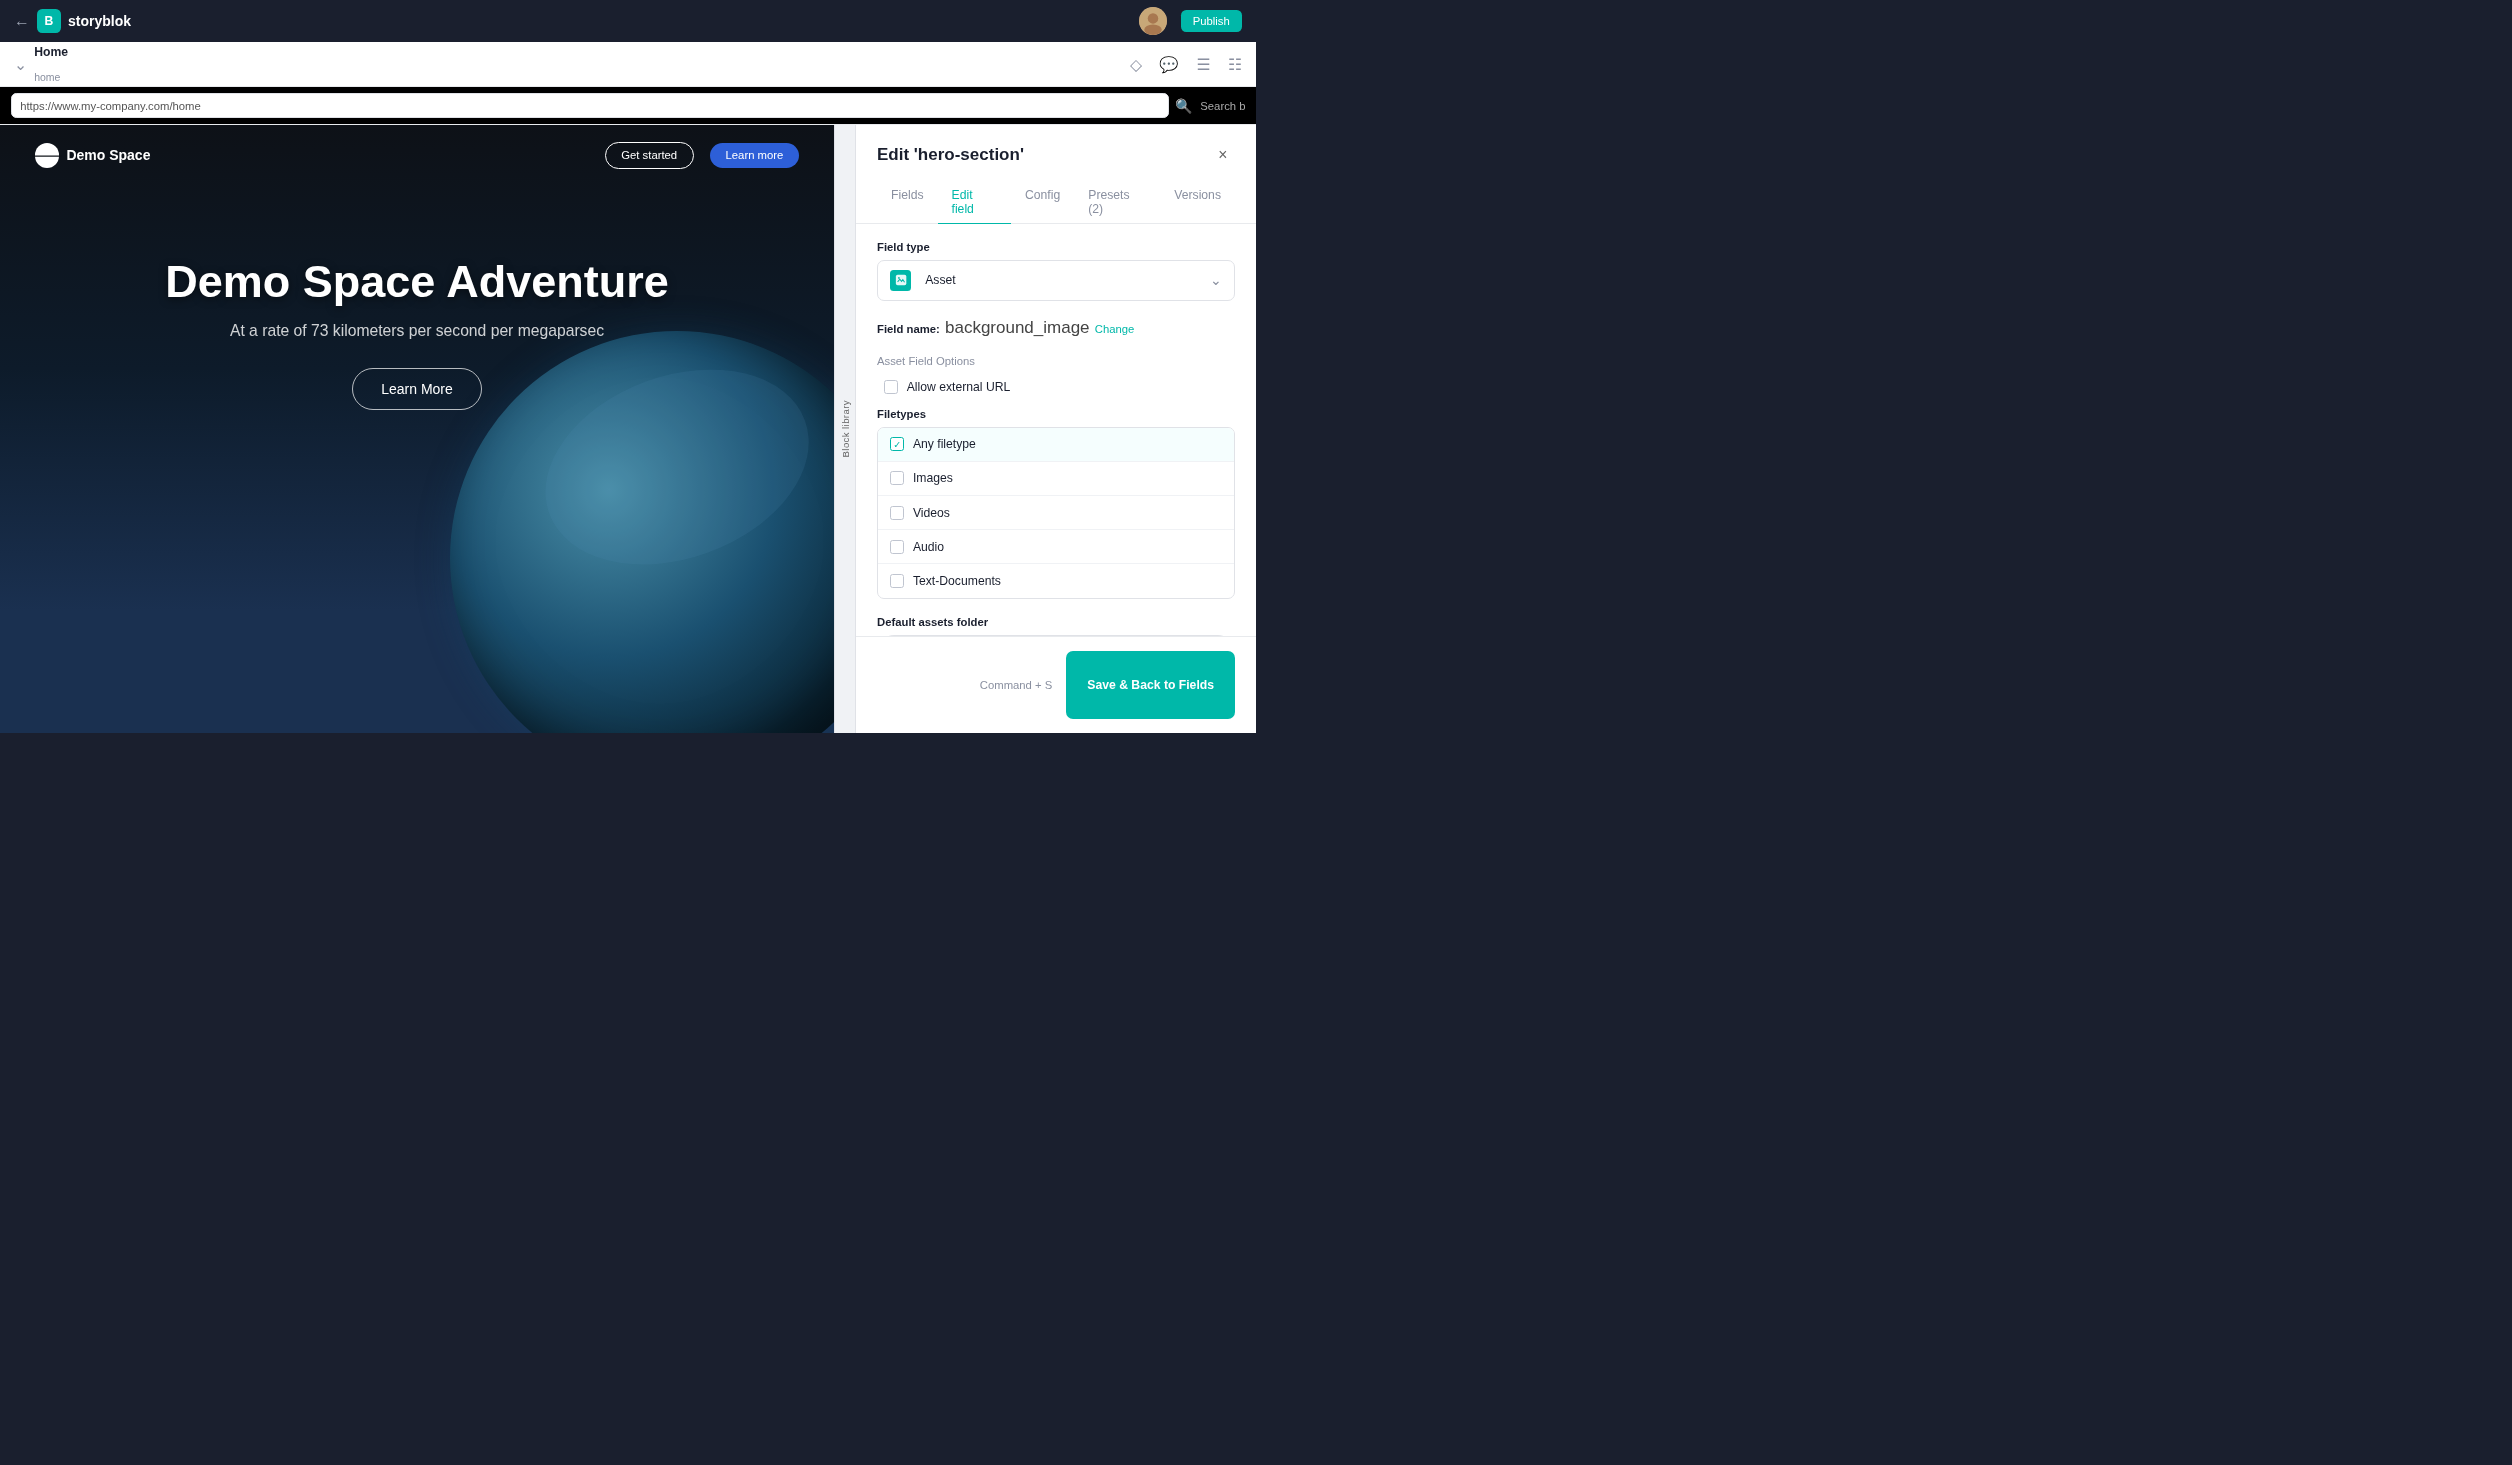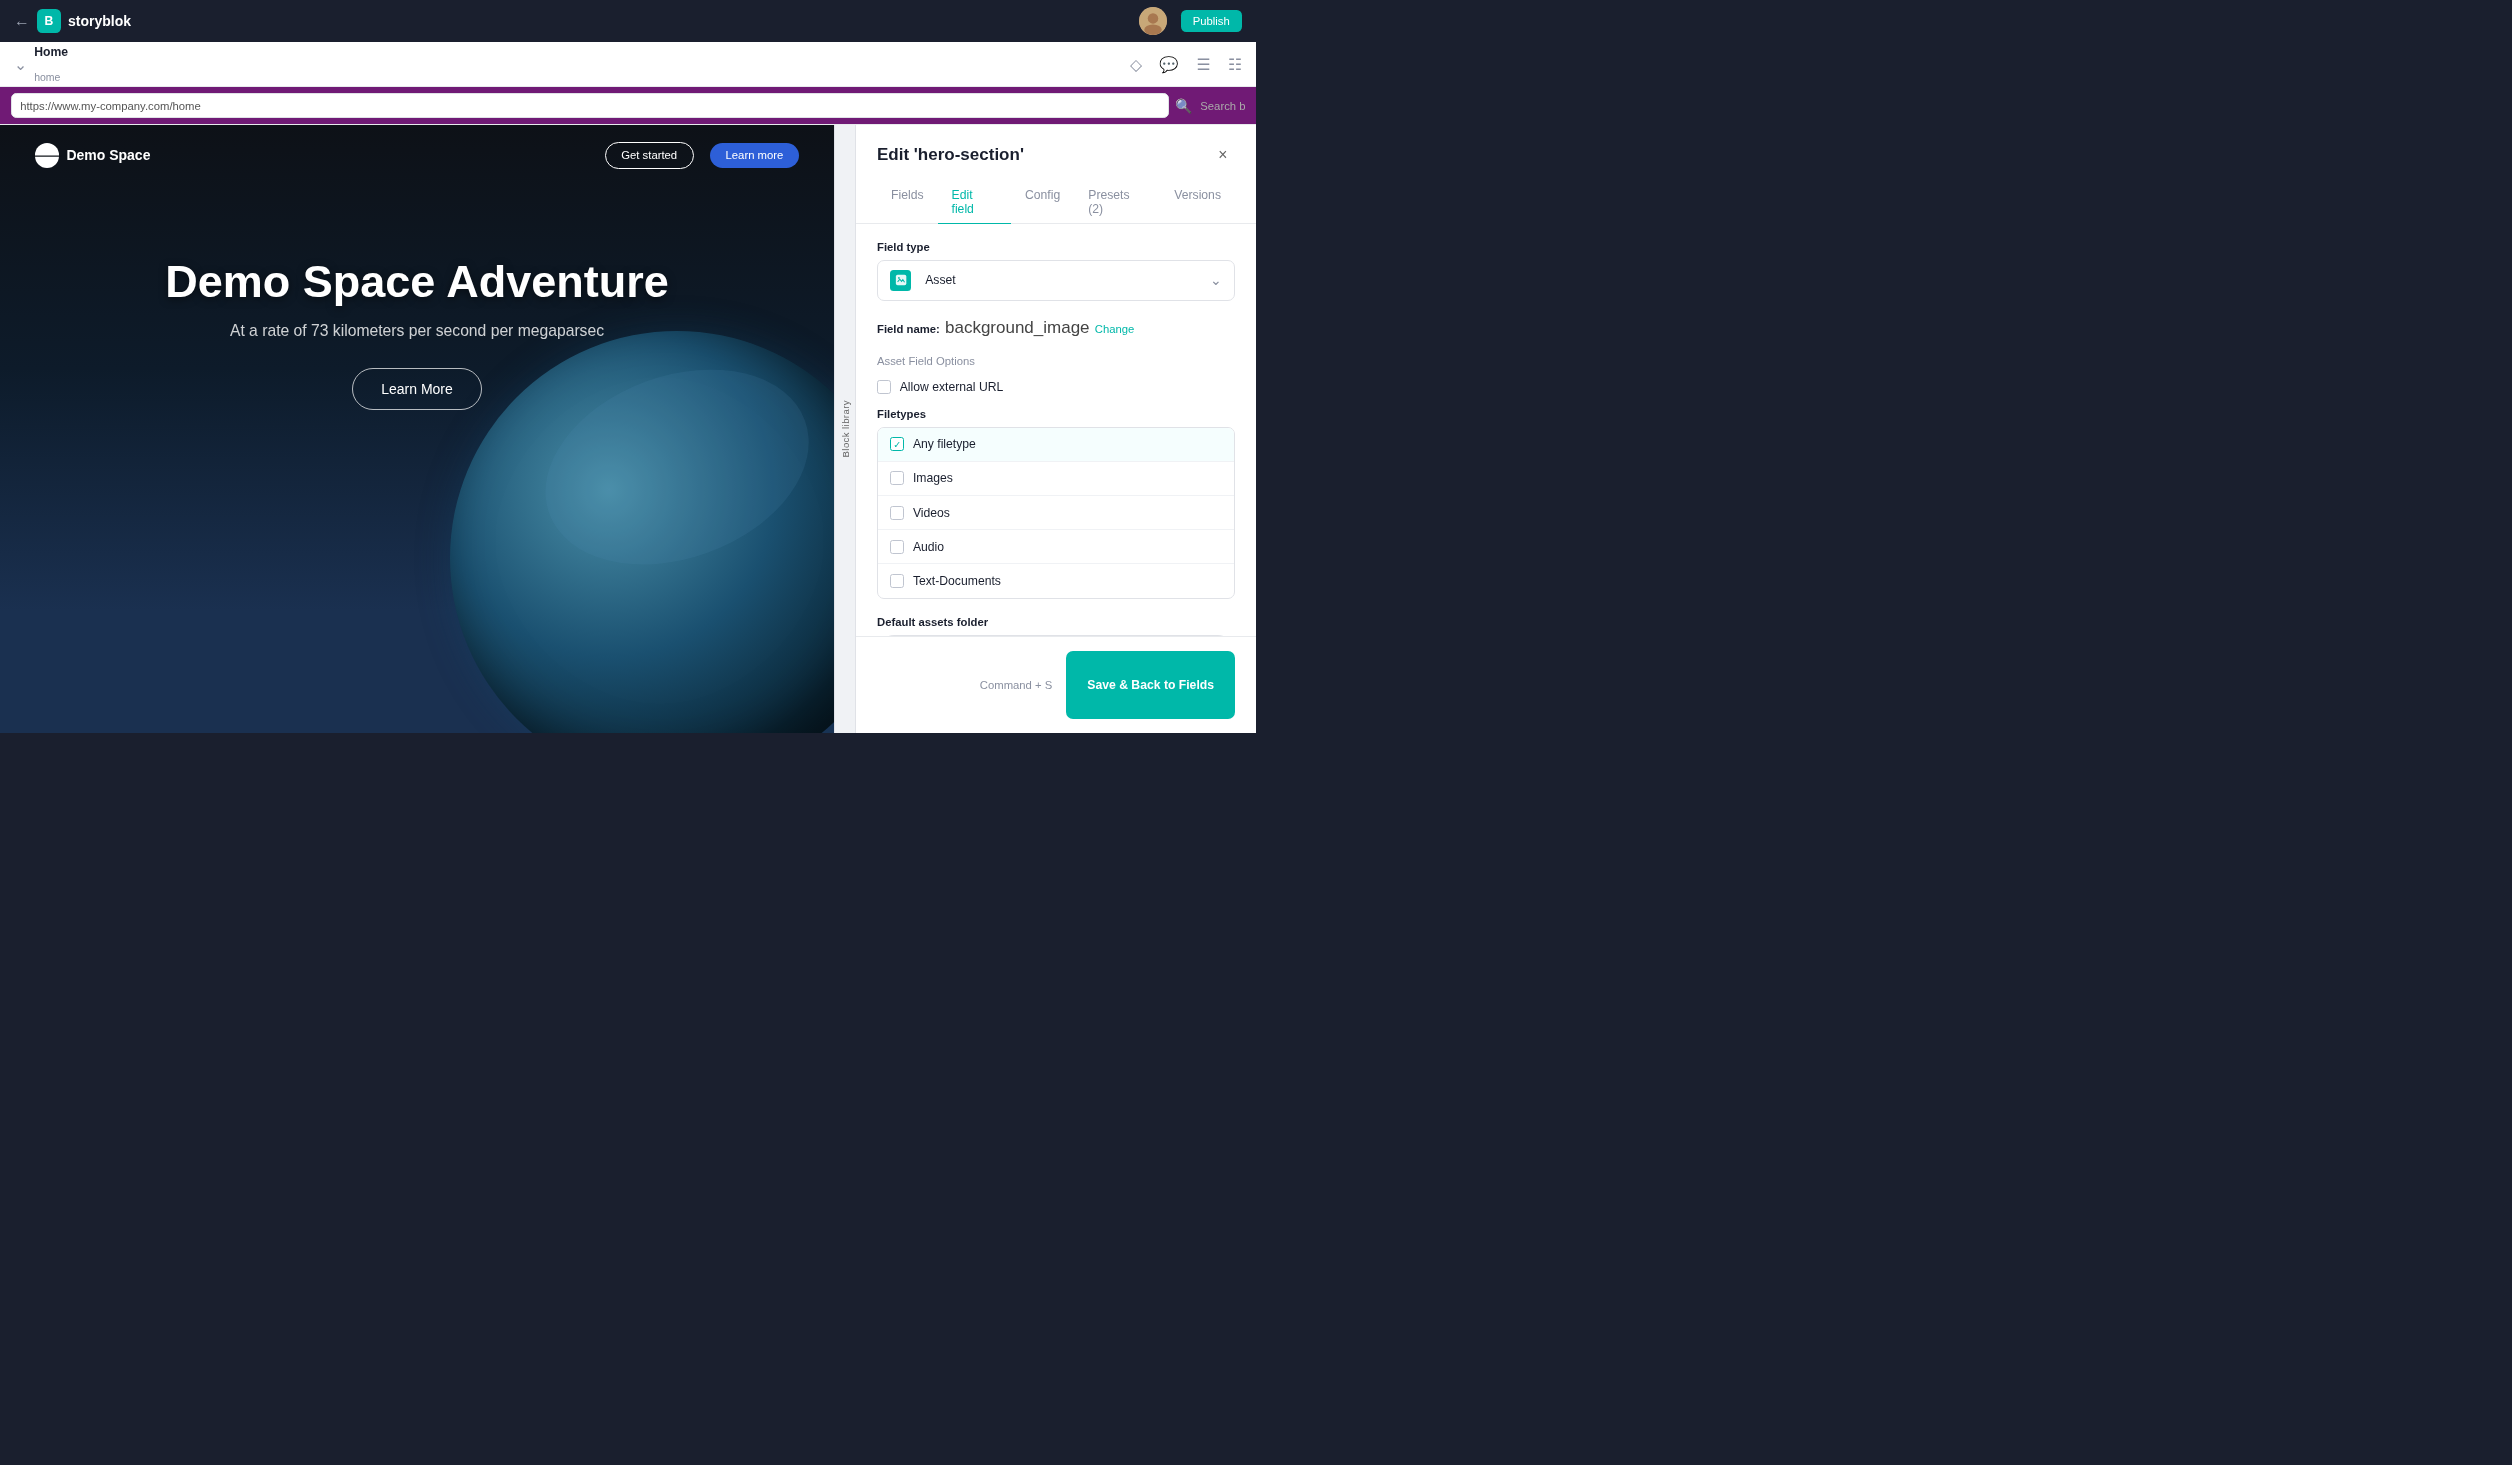--- a/index.html
+++ b/index.html
@@ -93,21 +93,21 @@
       align-items: center;
     }
     .toolbar-icon {
       color: #8a90a0;
       cursor: pointer;
       font-size: 15.7px;
     }
 
     
     .urlbar {
-      background: #701a75;
+      background: #000000;
       height: 38px;
       display: flex;
       align-items: center;
       padding: 0 10.5px;
       gap: 7px;
       border-bottom: 0.9px solid #e8eaed;
     }
     .url-input {
       flex: 1;
       background: white;
@@ -586,21 +586,21 @@
       </div>
 
       <div class="field-name-row">
         <span class="field-name-key">Field name:</span>
         <span class="field-name-value">background_image</span>
         <span class="field-name-change">Change</span>
       </div>
 
       <div class="section-heading">Asset Field Options</div>
 
-      <div class="checkbox-row" style="margin-bottom:14px;">
+      <div class="checkbox-row" style="margin-bottom:14px;margin-left:7px;">
         <div class="checkbox-box"></div>
         <span class="checkbox-label">Allow external URL</span>
       </div>
 
       <div class="form-label">Filetypes</div>
       <div class="filetypes-container">
 
         <div class="filetype-item selected">
           <div class="checkbox-box checked">
             <span class="checkbox-checkmark">✓</span>

